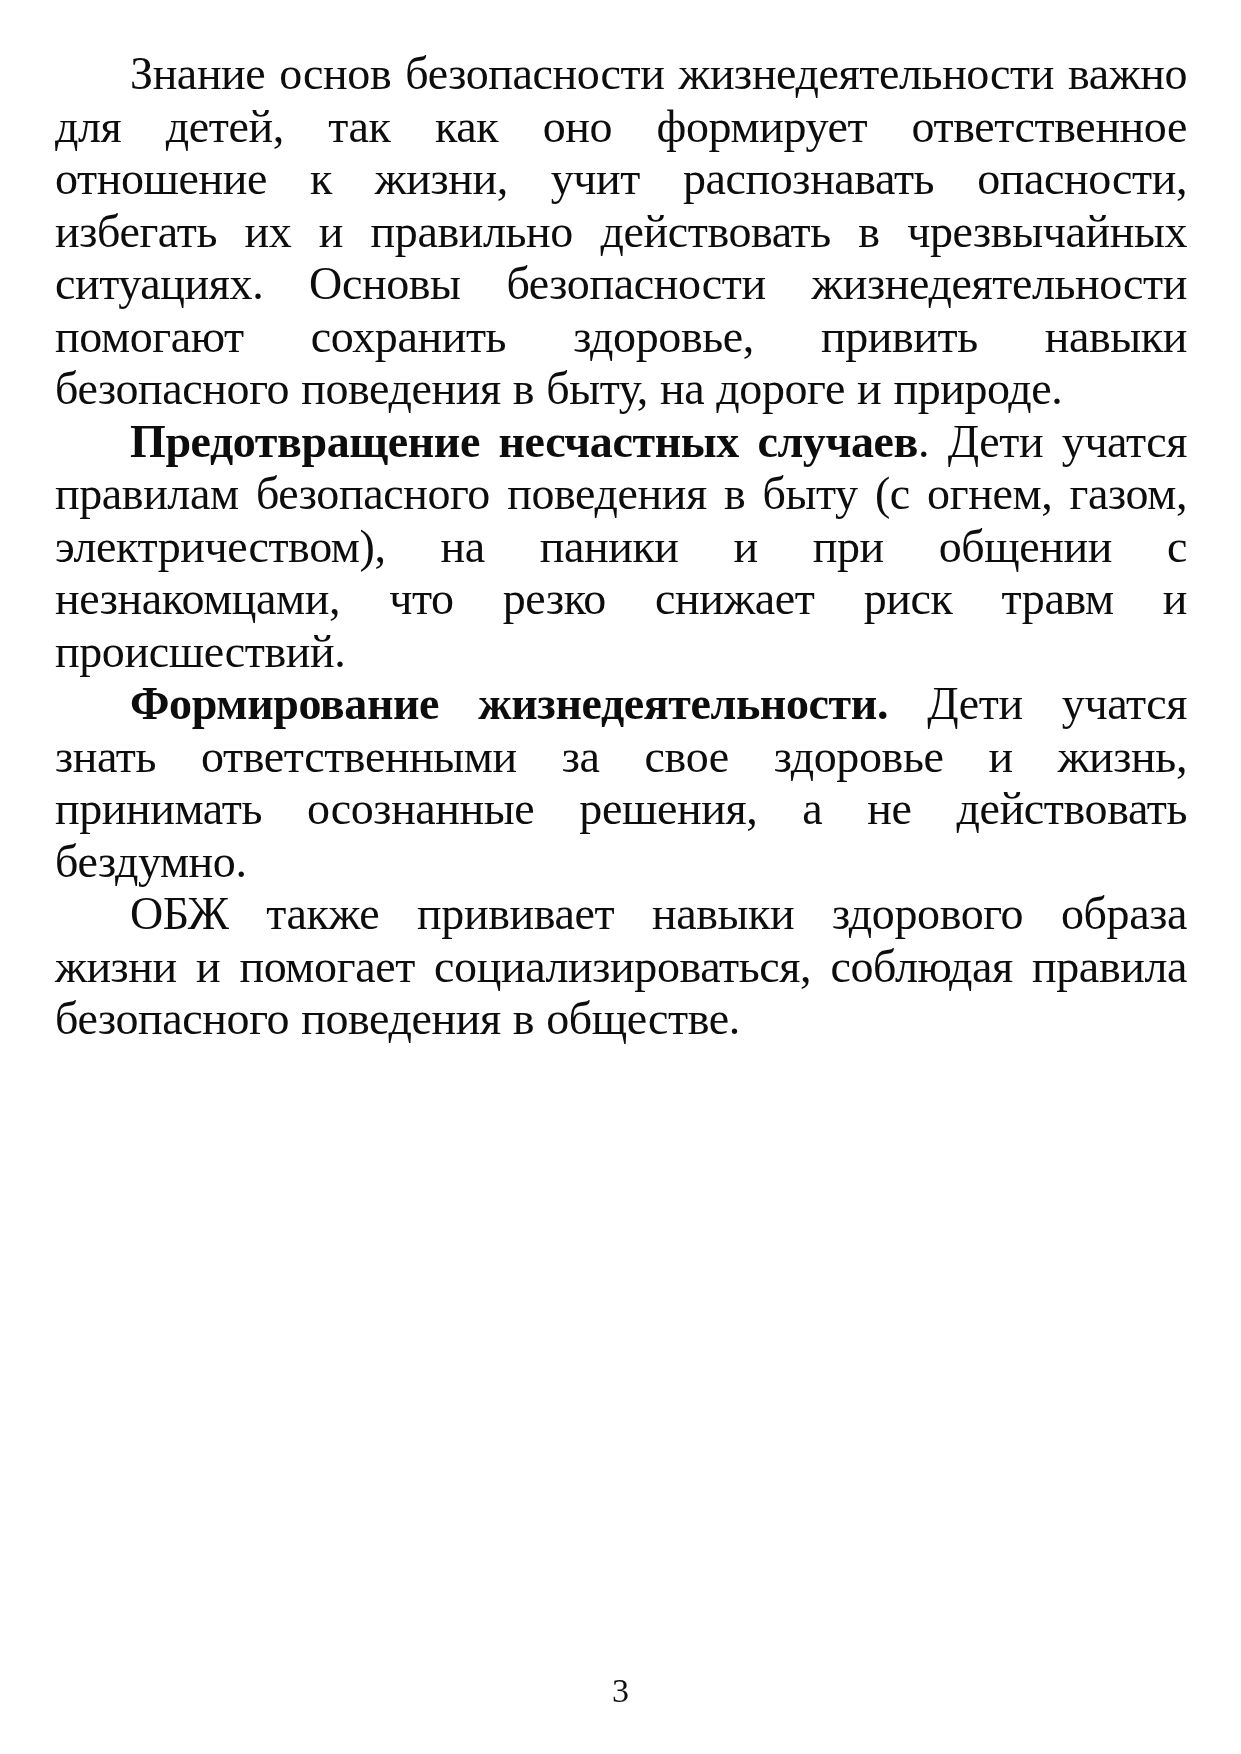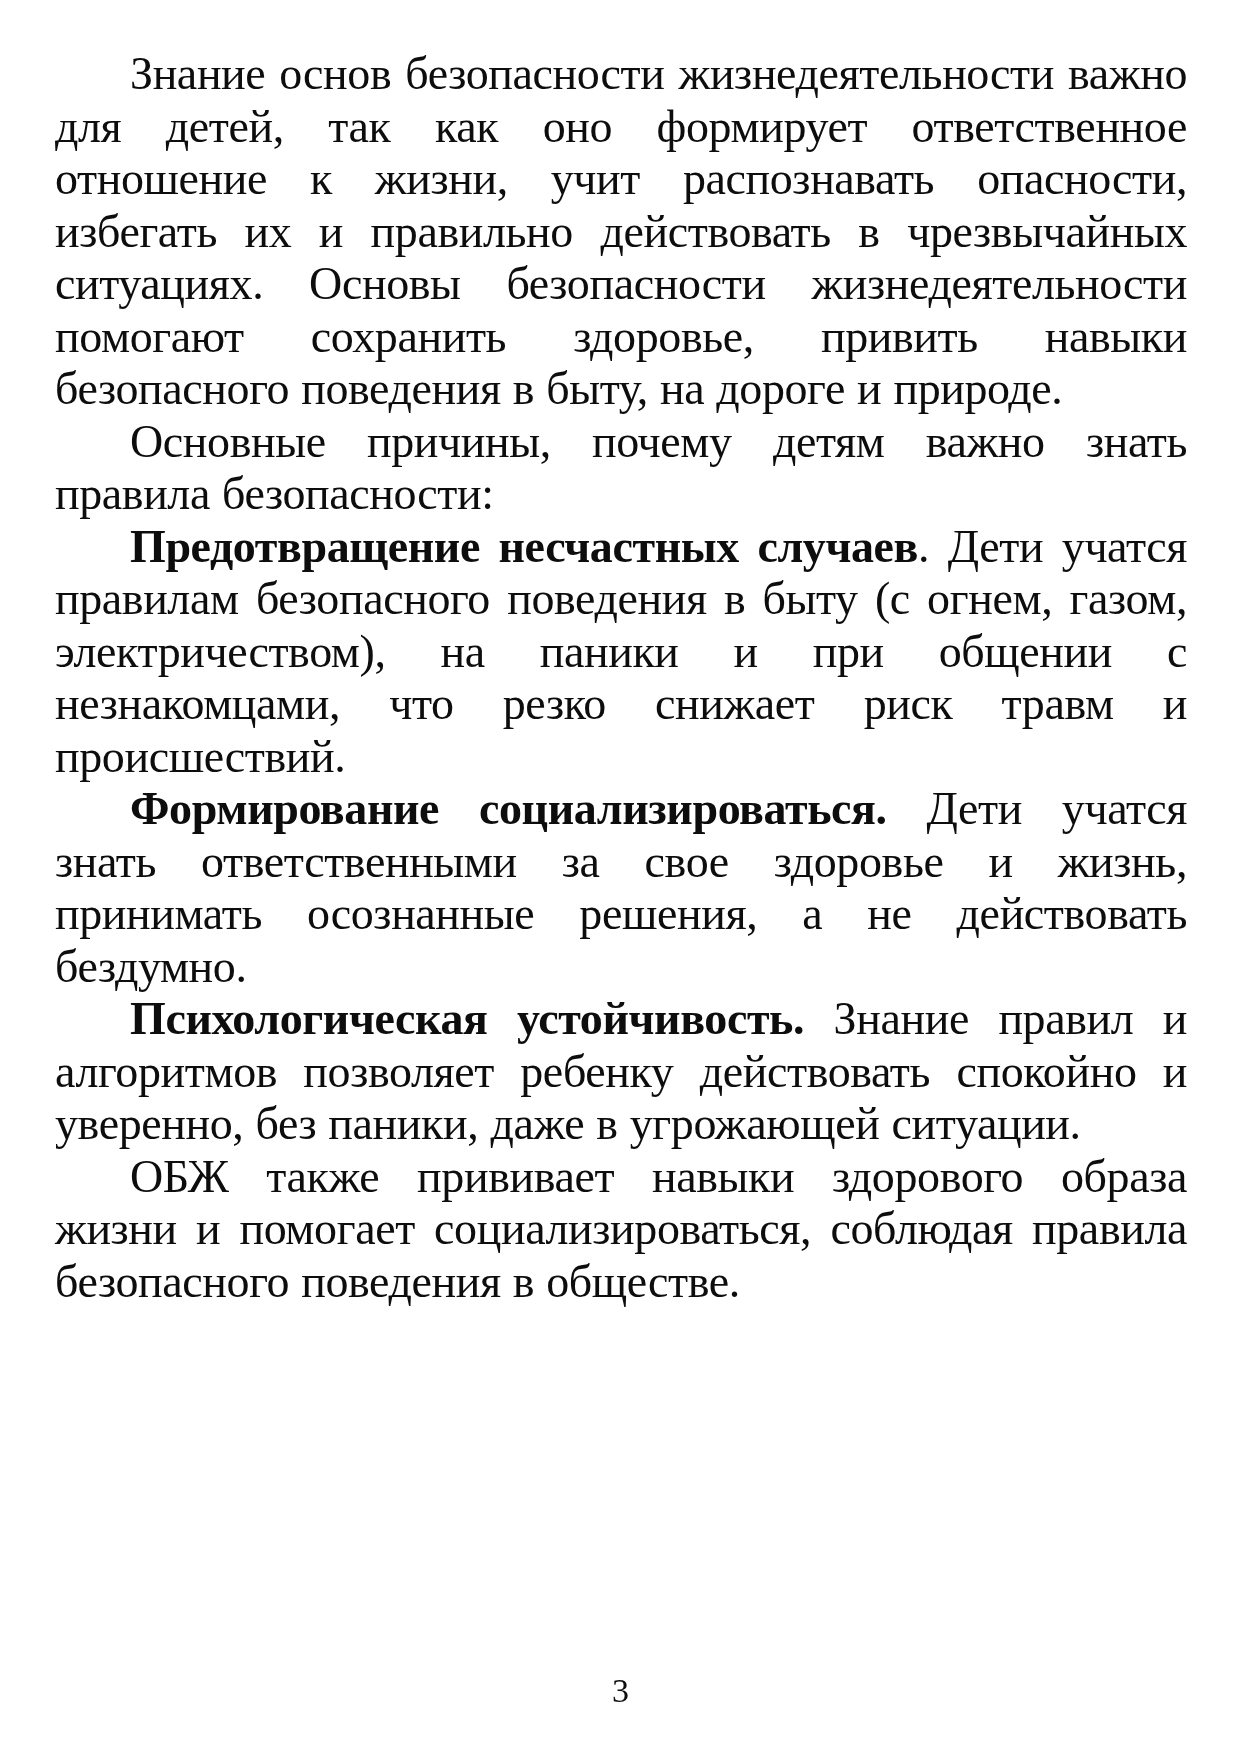--- a/index.html
+++ b/index.html
@@ -44,20 +44,18 @@
     font-size: 34px;
     color: #0d0d0d;
   }
 </style>
 </head>
 <body>
 
 <div class="page">
   <div class="doc-body">
     <p class="para"><span class="lead"></span><span>Знание основ безопасности жизнедеятельности важно для детей, так как оно формирует ответственное отношение к жизни, учит распознавать опасности, избегать их и правильно действовать в чрезвычайных ситуациях. Основы безопасности жизнедеятельности помогают сохранить здоровье, привить навыки безопасного поведения в быту, на дороге и природе.</span></p>
-    <p class="para"><span class="lead"></span><span>Основные причины, почему детям важно знать правила безопасности:</span></p>
     <p class="para"><span class="lead">Предотвращение несчастных случаев</span><span>. Дети учатся правилам безопасного поведения в быту (с огнем, газом, электричеством), на паники и при общении с незнакомцами, что резко снижает риск травм и происшествий.</span></p>
-    <p class="para"><span class="lead">Формирование социализироваться.</span><span> Дети учатся знать ответственными за свое здоровье и жизнь, принимать осознанные решения, а не действовать бездумно.</span></p>
-    <p class="para"><span class="lead">Психологическая устойчивость.</span><span> Знание правил и алгоритмов позволяет ребенку действовать спокойно и уверенно, без паники, даже в угрожающей ситуации.</span></p>
+    <p class="para"><span class="lead">Формирование жизнедеятельности.</span><span> Дети учатся знать ответственными за свое здоровье и жизнь, принимать осознанные решения, а не действовать бездумно.</span></p>
     <p class="para"><span class="lead"></span><span>ОБЖ также прививает навыки здорового образа жизни и помогает социализироваться, соблюдая правила безопасного поведения в обществе.</span></p>
   </div>
   <div class="footer">3</div>
 </div>
 
 </body></html>

